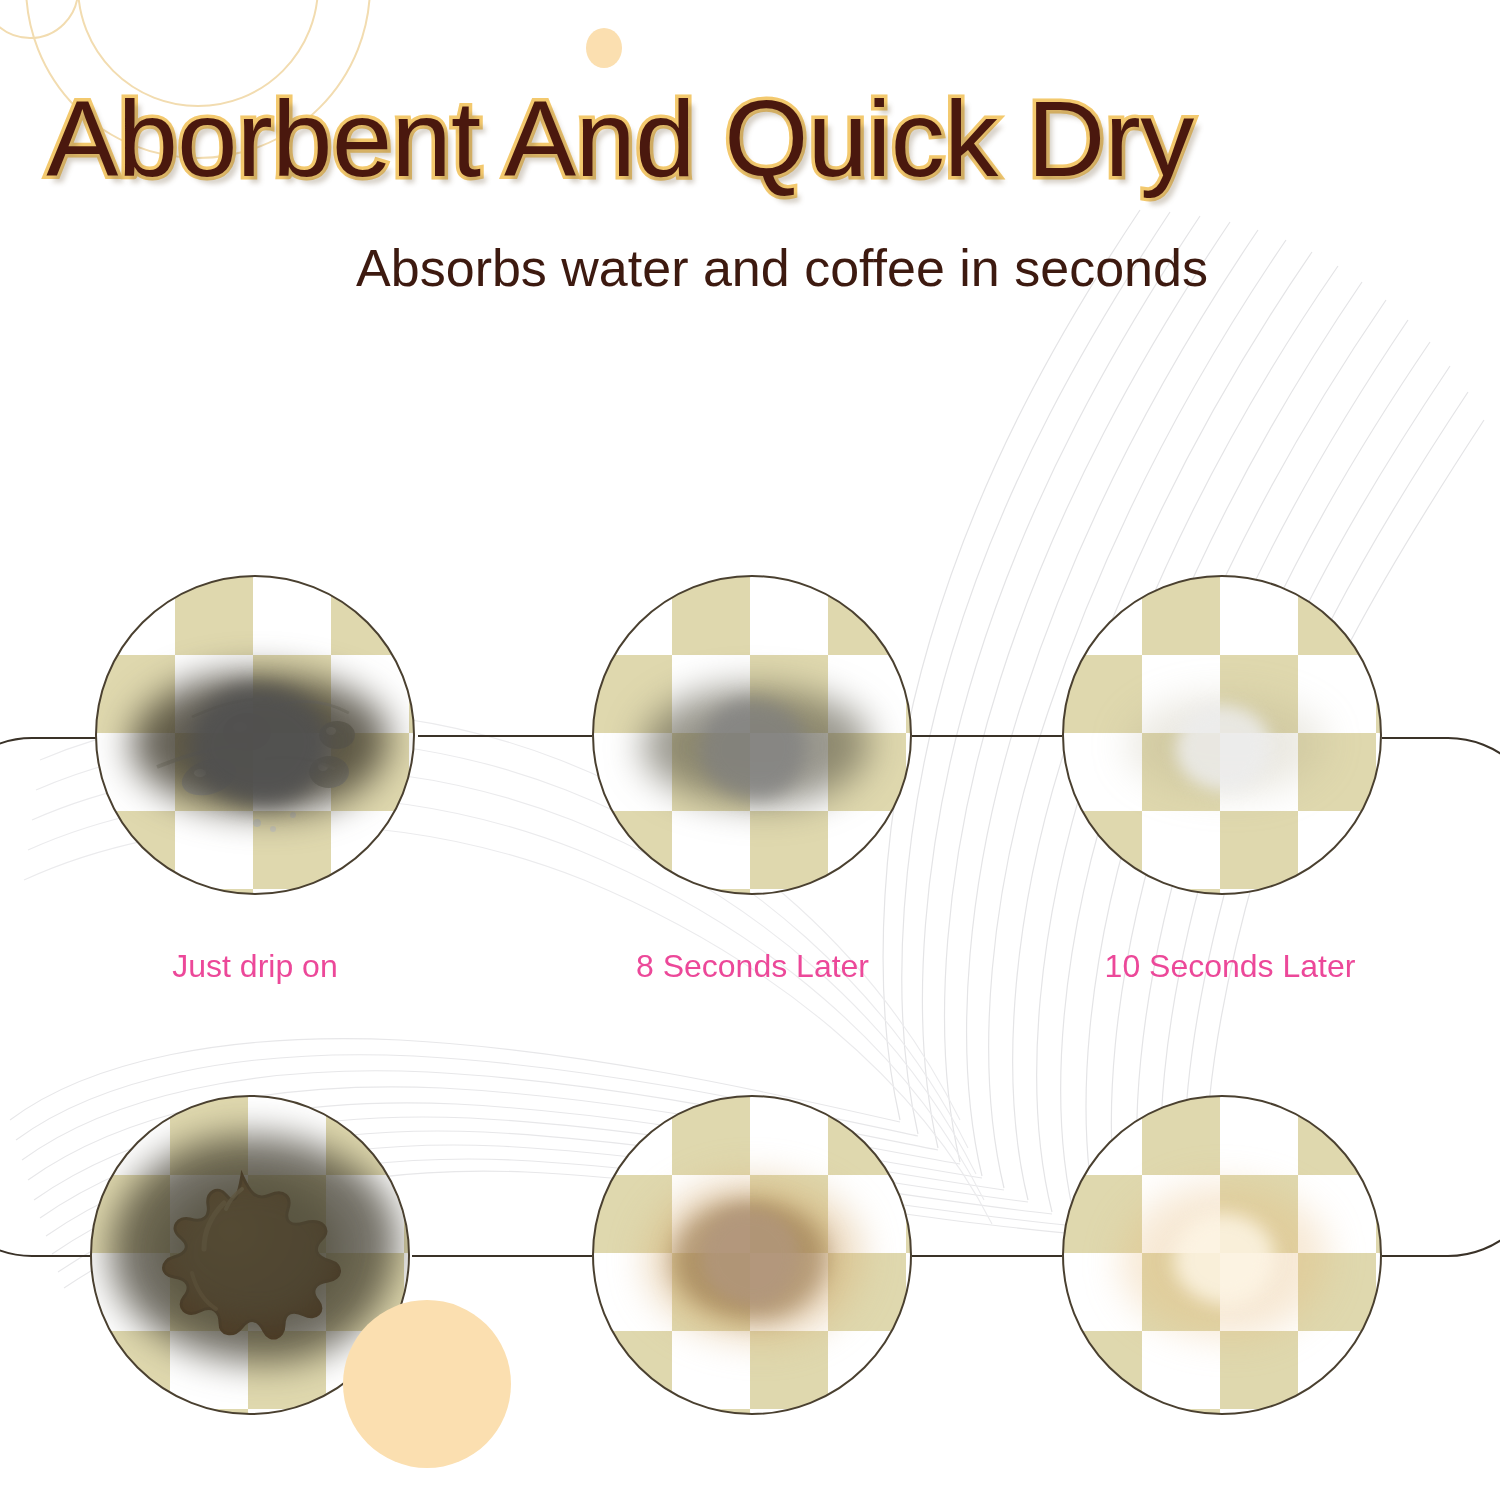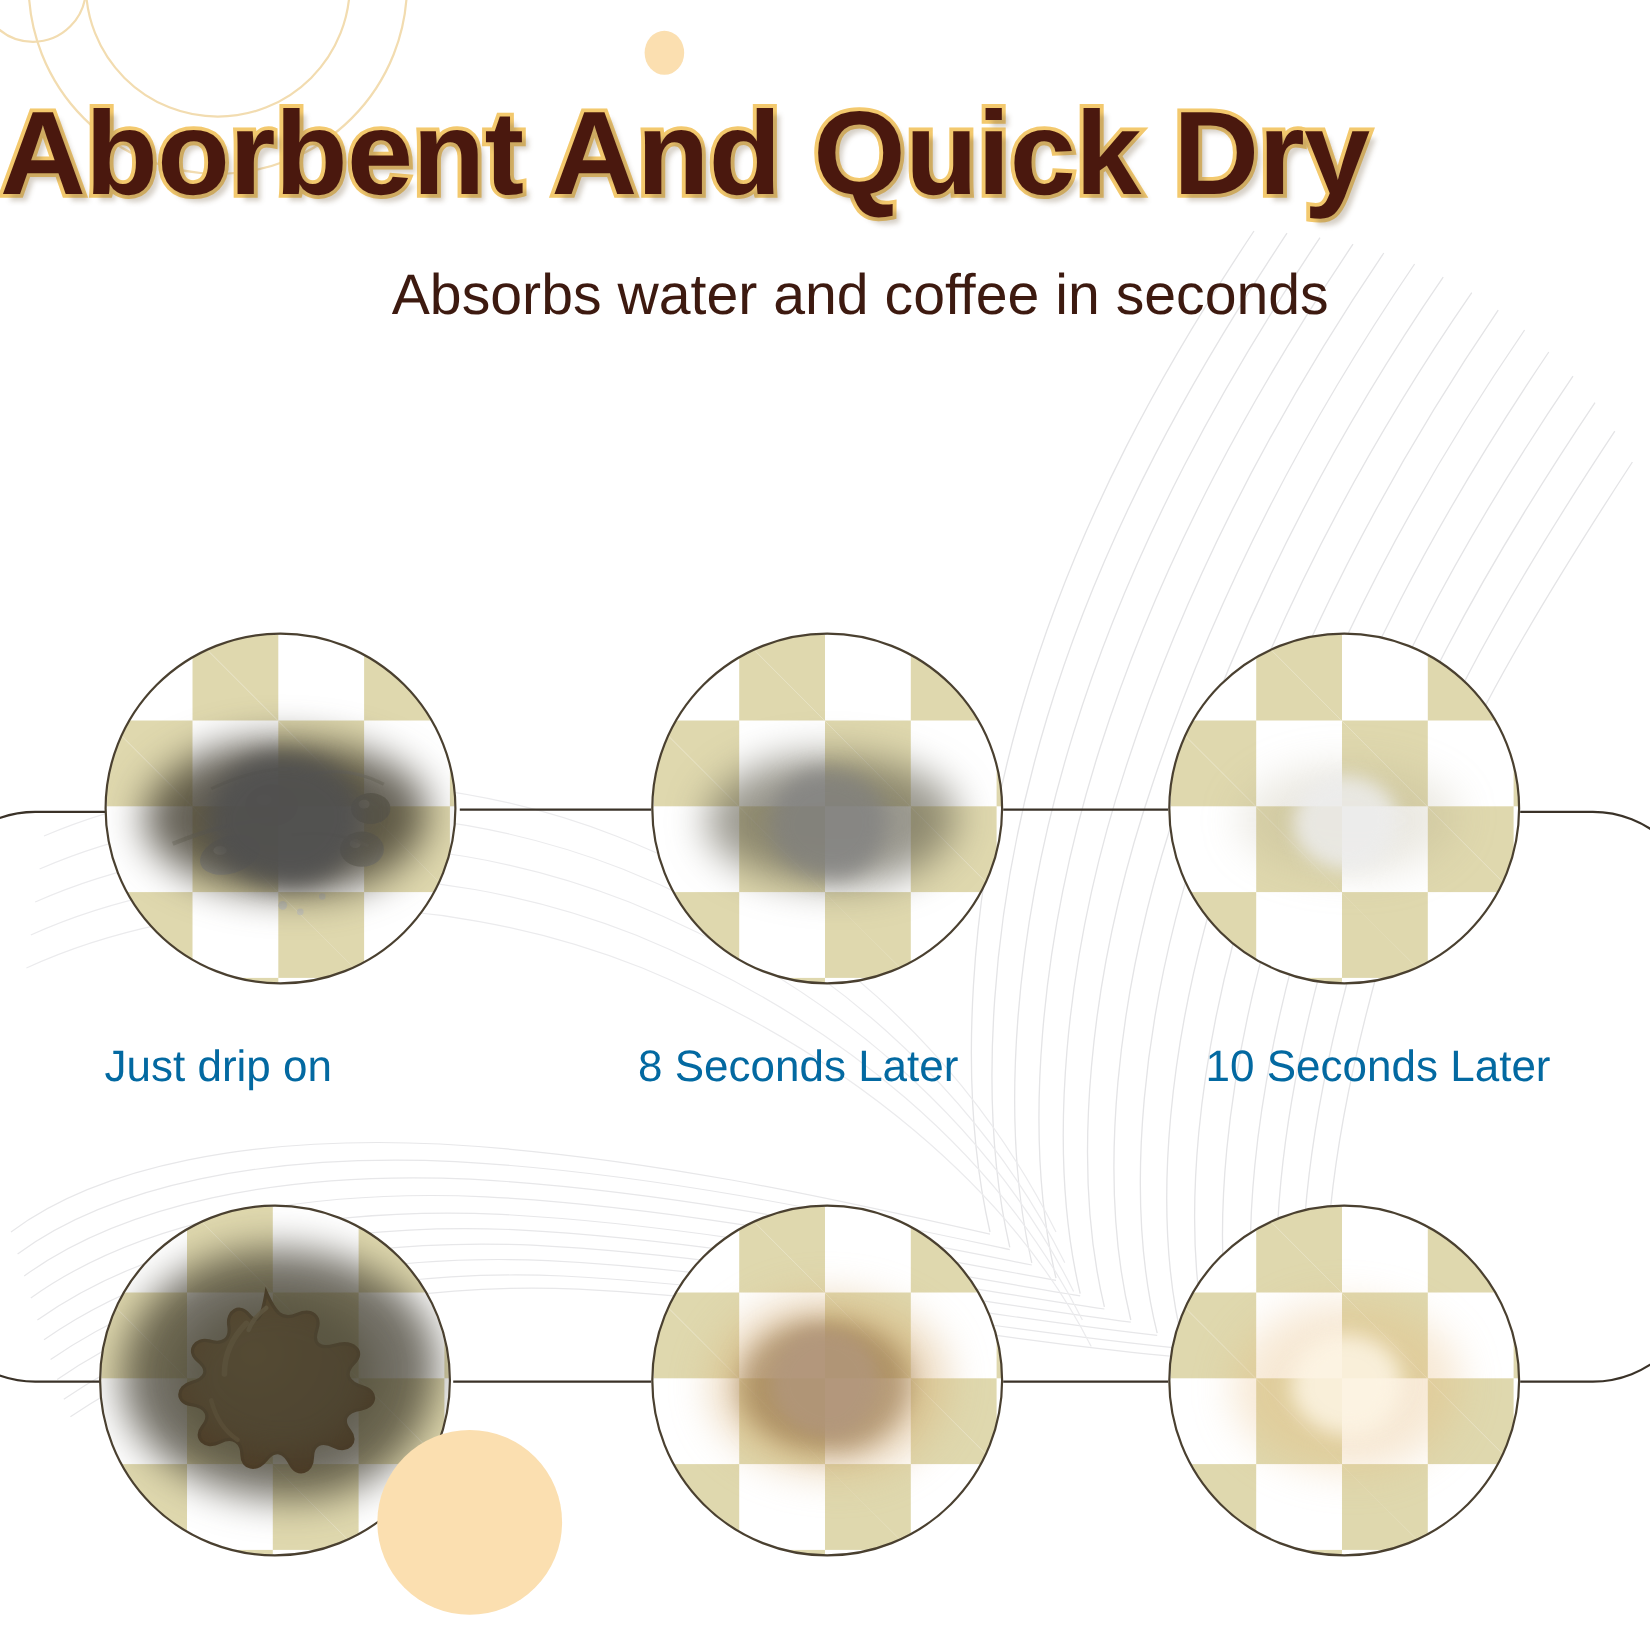--- a/index.html
+++ b/index.html
@@ -29,21 +29,21 @@
     position: absolute;
     left: 0; top: 0;
     width: 1500px;
     text-align: center;
   }
   .title {
     position: absolute;
     left: 0; top: 82px;
     width: 1240px;
     font-size: 108px;
-    font-weight: bold;
+    font-weight: normal;
     line-height: 1.05;
     letter-spacing: -0.5px;
     color: #4a180e;
     -webkit-text-stroke: 7px #f3c96e;
     paint-order: stroke fill;
     text-shadow: 6px 7px 5px rgba(120,100,70,0.30);
     white-space: nowrap;
   }
   .subtitle {
     position: absolute;
@@ -88,23 +88,24 @@
   
   .wet {
     position: absolute;
     border-radius: 48% 52% 45% 55% / 52% 46% 54% 48%;
     filter: blur(18px);
   }
 
   
   .step-label {
     position: absolute;
-    font-size: 40px;
-    color: #0369a1;
+    font-size: 32px;
+    color: #ec4899;
     white-space: nowrap;
+    text-align: center;
   }
 
   
   .deco-dot {
     position: absolute;
     border-radius: 50%;
     background: #fbdfb0;
   }
 </style>
 </head>
@@ -208,21 +209,21 @@
 
   <div class="circle" style="left:1062px; top:575px;">
     <div class="stain-layer">
       <div class="wet" style="left:62px; top:118px; width:200px; height:100px; background:rgba(168,160,128,0.22);"></div>
       <div class="wet" style="left:112px; top:128px; width:94px; height:86px; background:rgba(236,236,236,0.85); filter:blur(8px);"></div>
     </div>
   </div>
 
   <div class="step-label" style="left:95px; top:948px; width:320px;">Just drip on</div>
   <div class="step-label" style="left:580px; top:948px; width:345px;">8 Seconds Later</div>
-  <div class="step-label" style="left:1096px; top:948px; width:370px;">10 Seconds Later</div>
+  <div class="step-label" style="left:1045px; top:948px; width:370px;">10 Seconds Later</div>
 
   <div class="circle" style="left:90px; top:1095px;">
     <div class="stain-layer">
       <div class="wet" style="left:18px; top:38px; width:288px; height:228px; background:rgba(60,56,42,0.72);"></div>
       <div class="wet" style="left:72px; top:84px; width:176px; height:140px; background:rgba(78,74,56,0.55); filter:blur(14px);"></div>
       <svg viewBox="0 0 320 320" width="320" height="320">
         <defs>
           <radialGradient id="splatGrad" cx="38%" cy="34%" r="72%">
             <linearGradient></linearGradient>
             <stop offset="0%" stop-color="#b07b3e"></stop>

